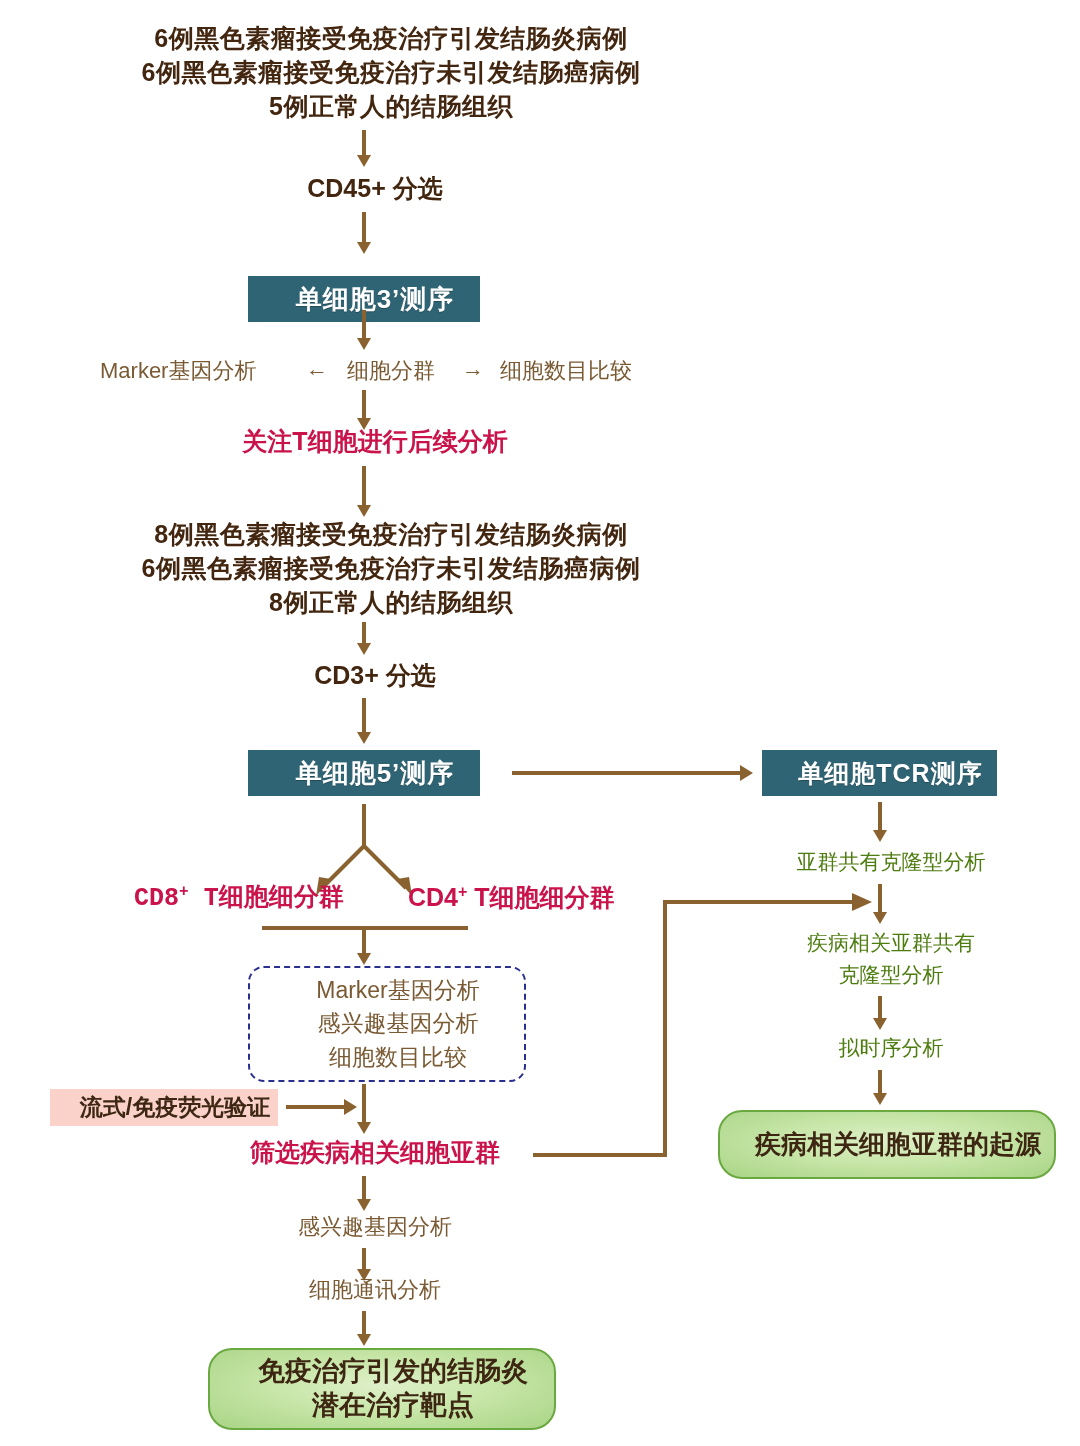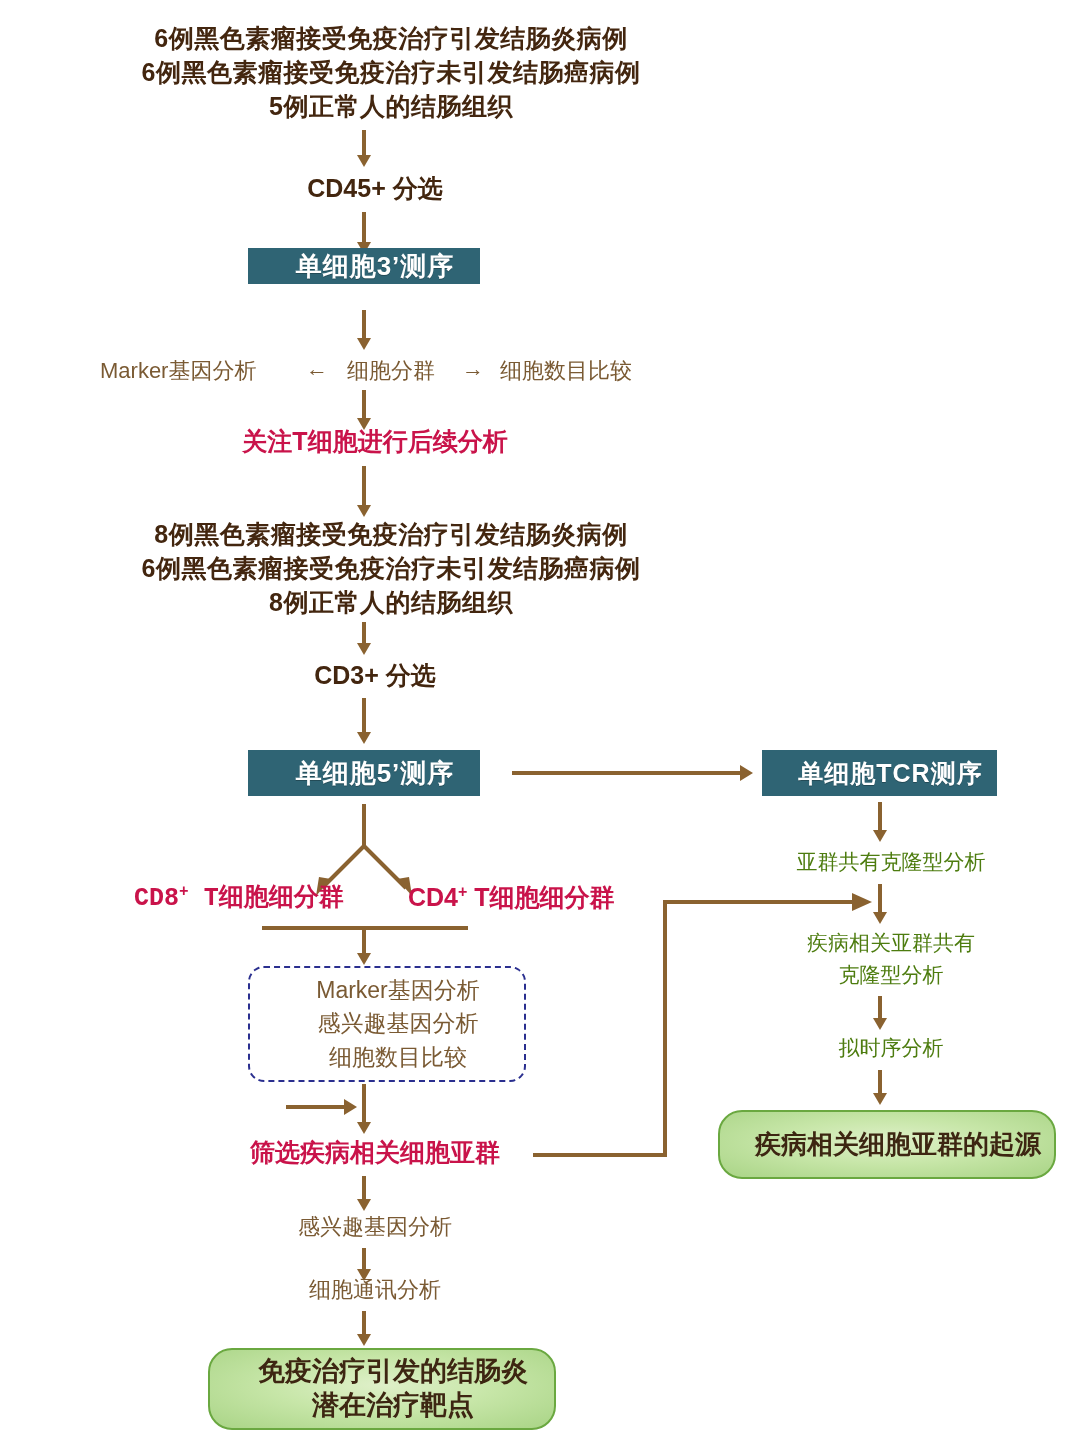--- a/index.html
+++ b/index.html
@@ -97,21 +97,21 @@
   <div class="node txt t-sample" style="left:0;top:90px;width:760px;">5例正常人的结肠组织</div>
 
   <div class="vline" style="left:362px;top:130px;width:4px;height:28px;"></div>
   <div class="arrow-d" style="left:357px;top:155px;"></div>
 
   <div class="node txt t-step" style="left:0;top:172px;width:728px;">CD45+ 分选</div>
 
   <div class="vline" style="left:362px;top:212px;width:4px;height:32px;"></div>
   <div class="arrow-d" style="left:357px;top:242px;"></div>
 
-  <div class="node box-teal" style="left:248px;top:248px;width:232px;height:36px;">单细胞3’测序</div>
+  <div class="node box-teal" style="left:248px;top:276px;width:232px;height:46px;">单细胞3’测序</div>
 
   <div class="vline" style="left:362px;top:310px;width:4px;height:32px;"></div>
   <div class="arrow-d" style="left:357px;top:338px;"></div>
 
   <div class="node txt t-light" style="left:78px;top:357px;width:200px;text-align:left;">Marker基因分析</div>
   <div class="node txt t-light" style="left:284px;top:355px;width:34px;">←</div>
   <div class="node txt t-light" style="left:322px;top:357px;width:116px;">细胞分群</div>
   <div class="node txt t-light" style="left:440px;top:355px;width:34px;">→</div>
   <div class="node txt t-light" style="left:478px;top:357px;width:160px;text-align:left;">细胞数目比较</div>
 
@@ -156,20 +156,21 @@
 
   <div class="hline" style="left:262px;top:926px;width:206px;height:4px;"></div>
   <div class="vline" style="left:362px;top:930px;width:4px;height:26px;"></div>
   <div class="arrow-d" style="left:357px;top:953px;"></div>
 
   <div class="node box-dashed" style="left:248px;top:966px;width:278px;height:116px;"><span>Marker基因分析</span><span>感兴趣基因分析</span><span>细胞数目比较</span></div>
 
   <div class="vline" style="left:362px;top:1084px;width:4px;height:42px;"></div>
   <div class="arrow-d" style="left:357px;top:1122px;"></div>
 
+  <div class="node box-pink" style="left:50px;top:1089px;width:228px;height:37px;">流式/免疫荧光验证</div>
 
   <div class="hline" style="left:286px;top:1105px;width:62px;height:4px;"></div>
   <div class="arrow-r" style="left:344px;top:1099px;"></div>
 
   <div class="node t-red" style="left:104px;top:1137px;width:520px;">筛选疾病相关细胞亚群</div>
 
   <svg class="ov" viewBox="0 0 1080 1446">
     <polyline points="533,1155 665,1155 665,902 856,902" fill="none" stroke="#8a6230" stroke-width="4"></polyline>
     <polygon points="872,902 852,893 852,911" fill="#8a6230"></polygon>
   </svg>

